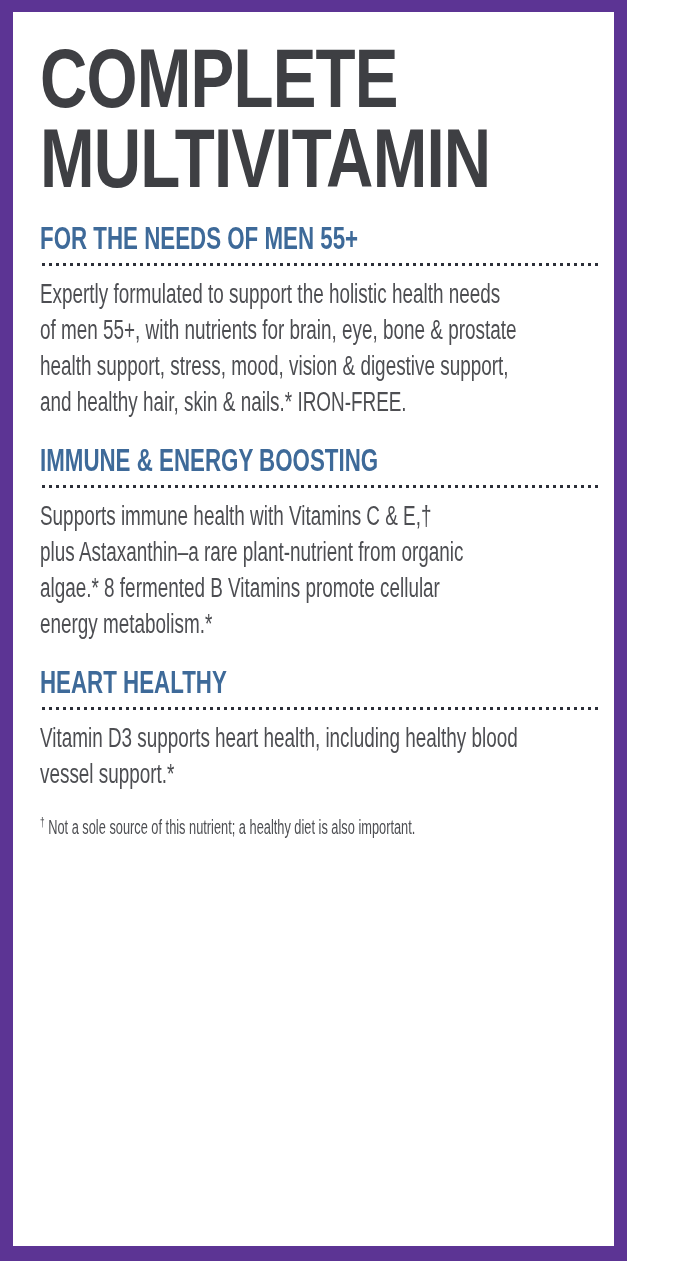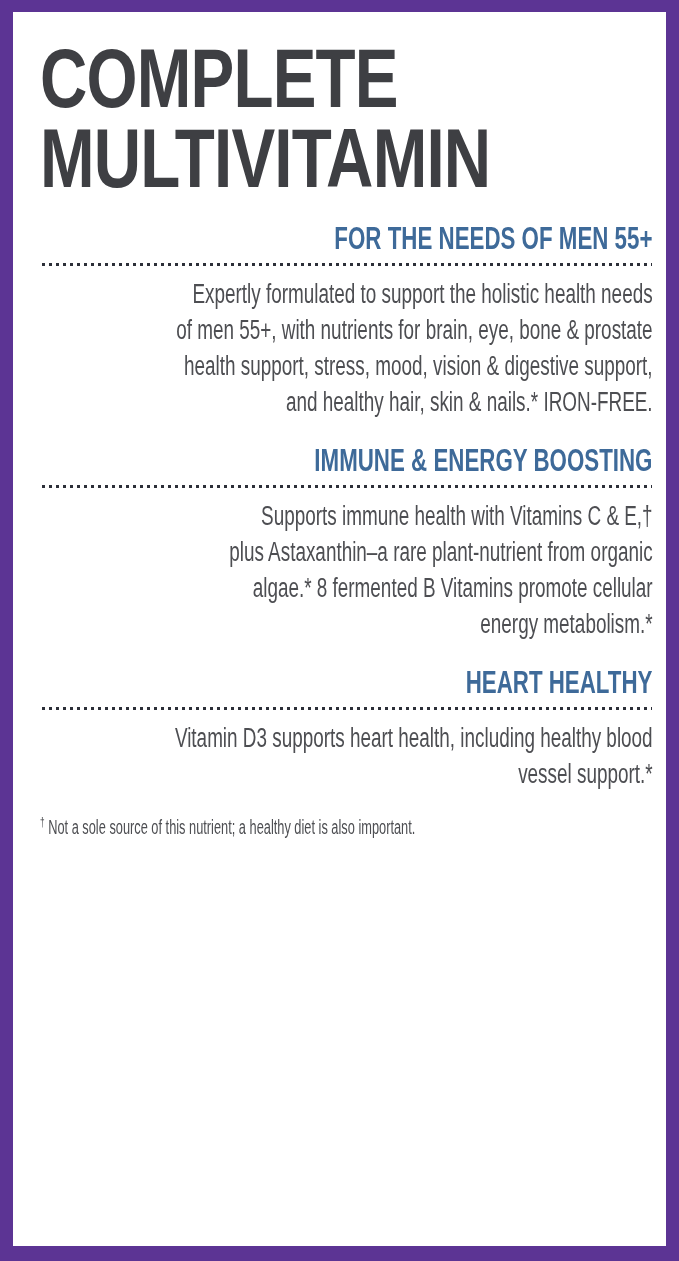--- a/index.html
+++ b/index.html
@@ -4,21 +4,21 @@
 <style>
   html, body {
     margin: 0;
     padding: 0;
     background: #ffffff;
     font-family: "Liberation Sans", sans-serif;
   }
   .poster {
     position: relative;
     box-sizing: border-box;
-    width: 679px;
+    width: 627px;
     height: 1261px;
     background: #ffffff;
     border-style: solid;
     border-color: #5c3494;
     border-width: 12px 13px 15px 13px;
     overflow: hidden;
   }
   .inner {
     box-sizing: border-box;
     width: 100%;
@@ -30,21 +30,21 @@
     font-size: 84px;
     line-height: 80px;
     font-weight: bold;
     color: #3e3f43;
     letter-spacing: -1px;
     white-space: pre-line;
     transform: scale(0.78, 1);
     transform-origin: 0 0;
     width: 129%;
   }
-  .section { margin: 0; text-align: right; }
+  .section { margin: 0; }
   .sec-heading {
     margin: 24px 0 0 0;
     font-size: 31px;
     line-height: 33px;
     font-weight: bold;
     color: #3e6a99;
     letter-spacing: 0;
     white-space: nowrap;
     transform: scale(0.72, 1);
     transform-origin: 0 50%;

